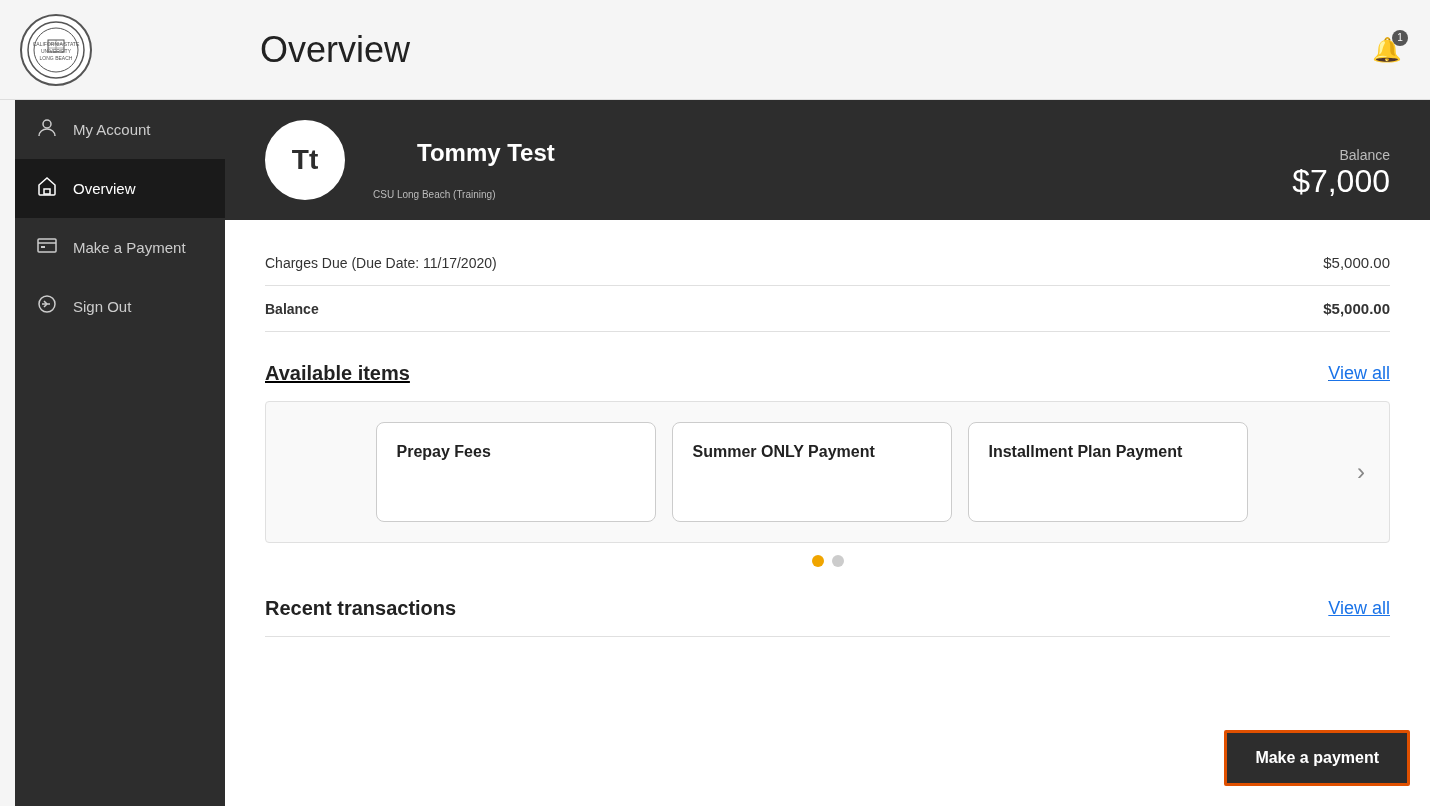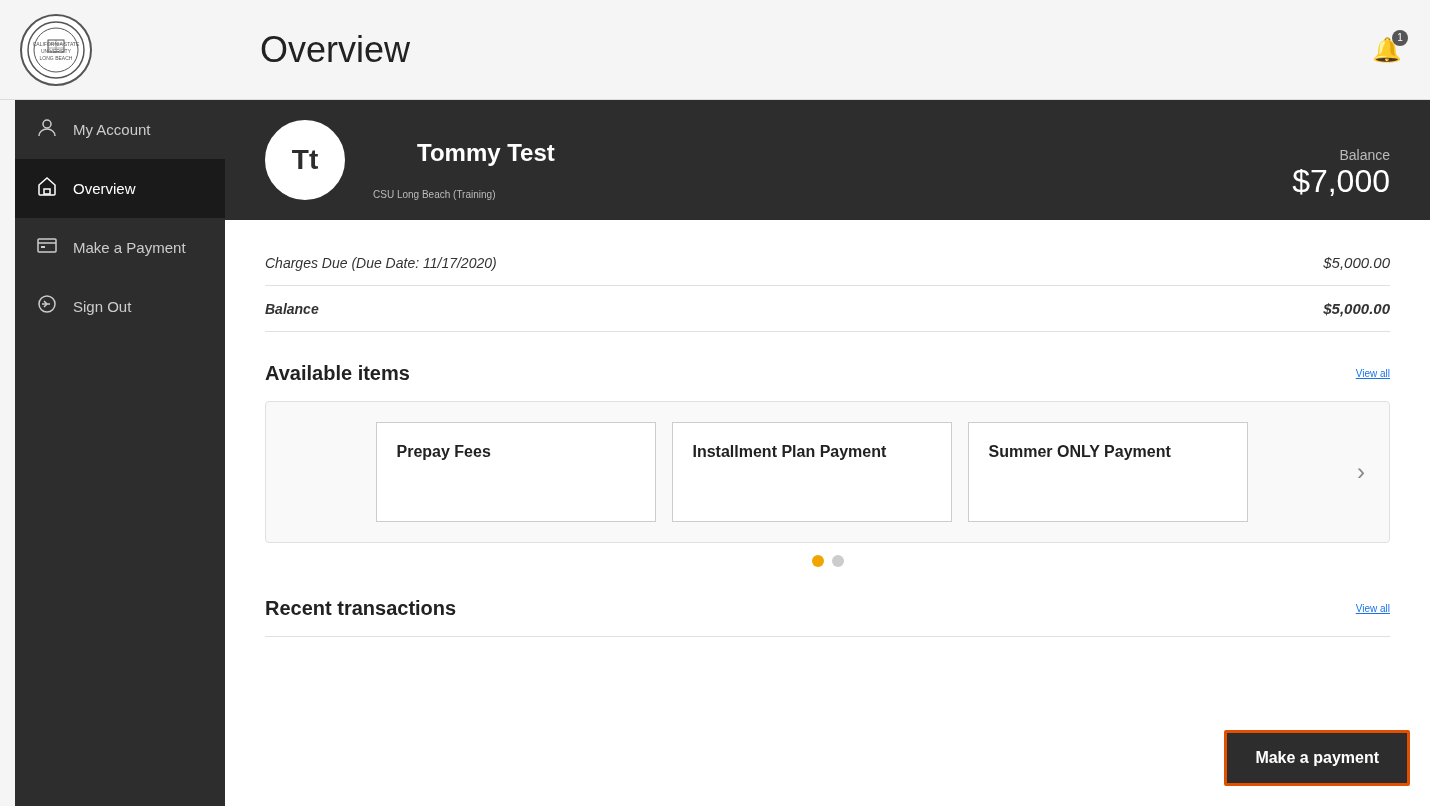--- a/index.html
+++ b/index.html
@@ -138,37 +138,38 @@
 
     
     .section-title {
       font-size: 20px;
       font-weight: 600;
       color: #222;
       margin-bottom: 12px;
     }
     .summary-table { width: 100%; border-collapse: collapse; }
     .summary-row { border-bottom: 1px solid #e0e0e0; }
-    .summary-row td { padding: 14px 0; font-size: 14px; color: #333; font-style: italic; }
+    .summary-row td { padding: 14px 0; font-size: 14px; color: #333; }
     .summary-row td:last-child { text-align: right; font-size: 15px; }
     .summary-row.bold td { font-weight: bold; }
 
     
     .available-items-header {
       display: flex;
       align-items: center;
       justify-content: space-between;
       margin-bottom: 16px;
       margin-top: 30px;
+      text-decoration: underline;
     }
     .view-all-link {
       color: #1a73e8;
       text-decoration: underline;
       cursor: pointer;
-      font-size: 10px;
+      font-size: 18px;
       background: none;
       border: none;
     }
 
     .items-carousel {
       background: #f9f9f9;
       border: 1px solid #e0e0e0;
       border-radius: 4px;
       padding: 20px 16px;
       display: flex;
@@ -178,21 +179,21 @@
     }
     .carousel-items-wrapper {
       display: flex;
       gap: 16px;
       flex: 1;
       justify-content: center;
     }
     .carousel-item {
       background: #fff;
       border: 1px solid #ccc;
-      border-radius: 0;
+      border-radius: 8px;
       padding: 20px;
       width: 280px;
       min-height: 100px;
       display: flex;
       align-items: flex-start;
       cursor: pointer;
       font-size: 16px;
       font-weight: 600;
       color: #222;
     }
@@ -349,22 +350,22 @@
       </table>
 
       <div class="available-items-header">
         <div class="section-title" style="margin-bottom:0">Available items</div>
         <button class="view-all-link">View all</button>
       </div>
 
       <div class="items-carousel">
         <div class="carousel-items-wrapper" id="carousel-items">
         <div class="carousel-item">Prepay Fees</div>
+            <div class="carousel-item">Summer ONLY Payment</div>
             <div class="carousel-item">Installment Plan Payment</div>
-            <div class="carousel-item">Summer ONLY Payment</div>
           </div>
         <button class="carousel-next">›</button>
       </div>
       <div class="carousel-dots" id="carousel-dots">
       <div class="dot active"></div>
           <div class="dot"></div>
         </div>
 
       <div class="recent-tx-header">
         <div class="section-title" style="margin-bottom:0">Recent transactions</div>

